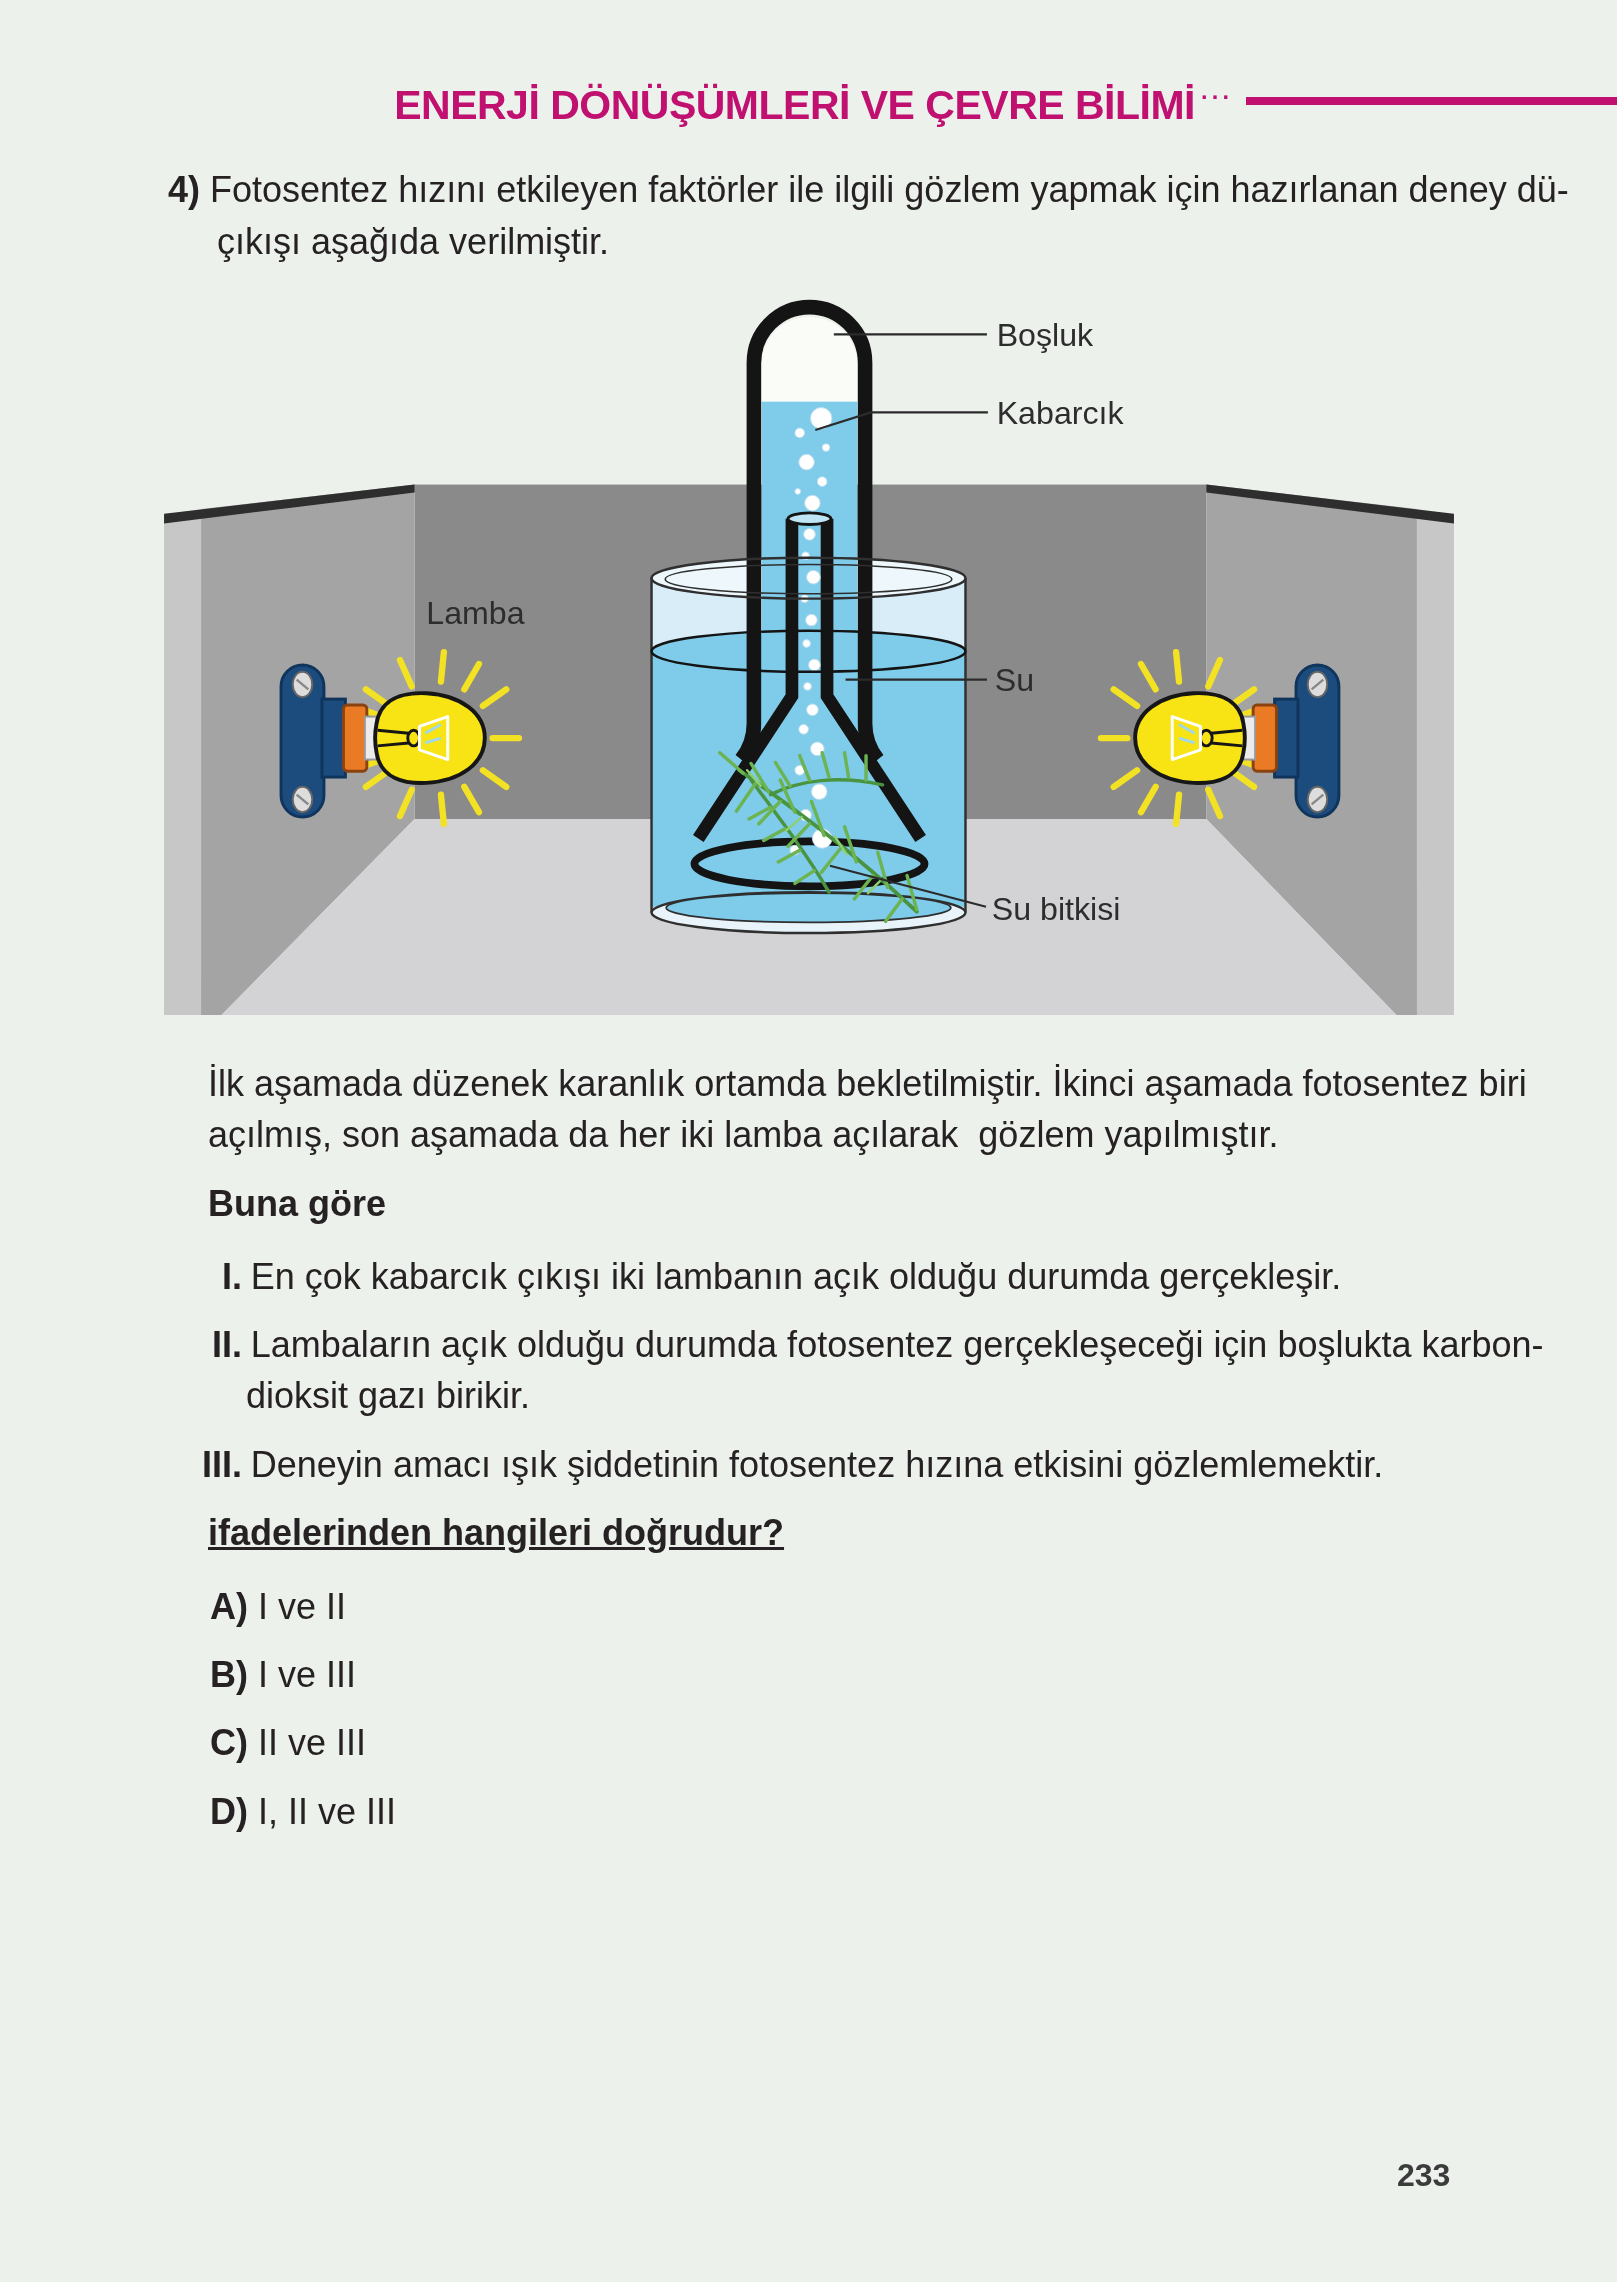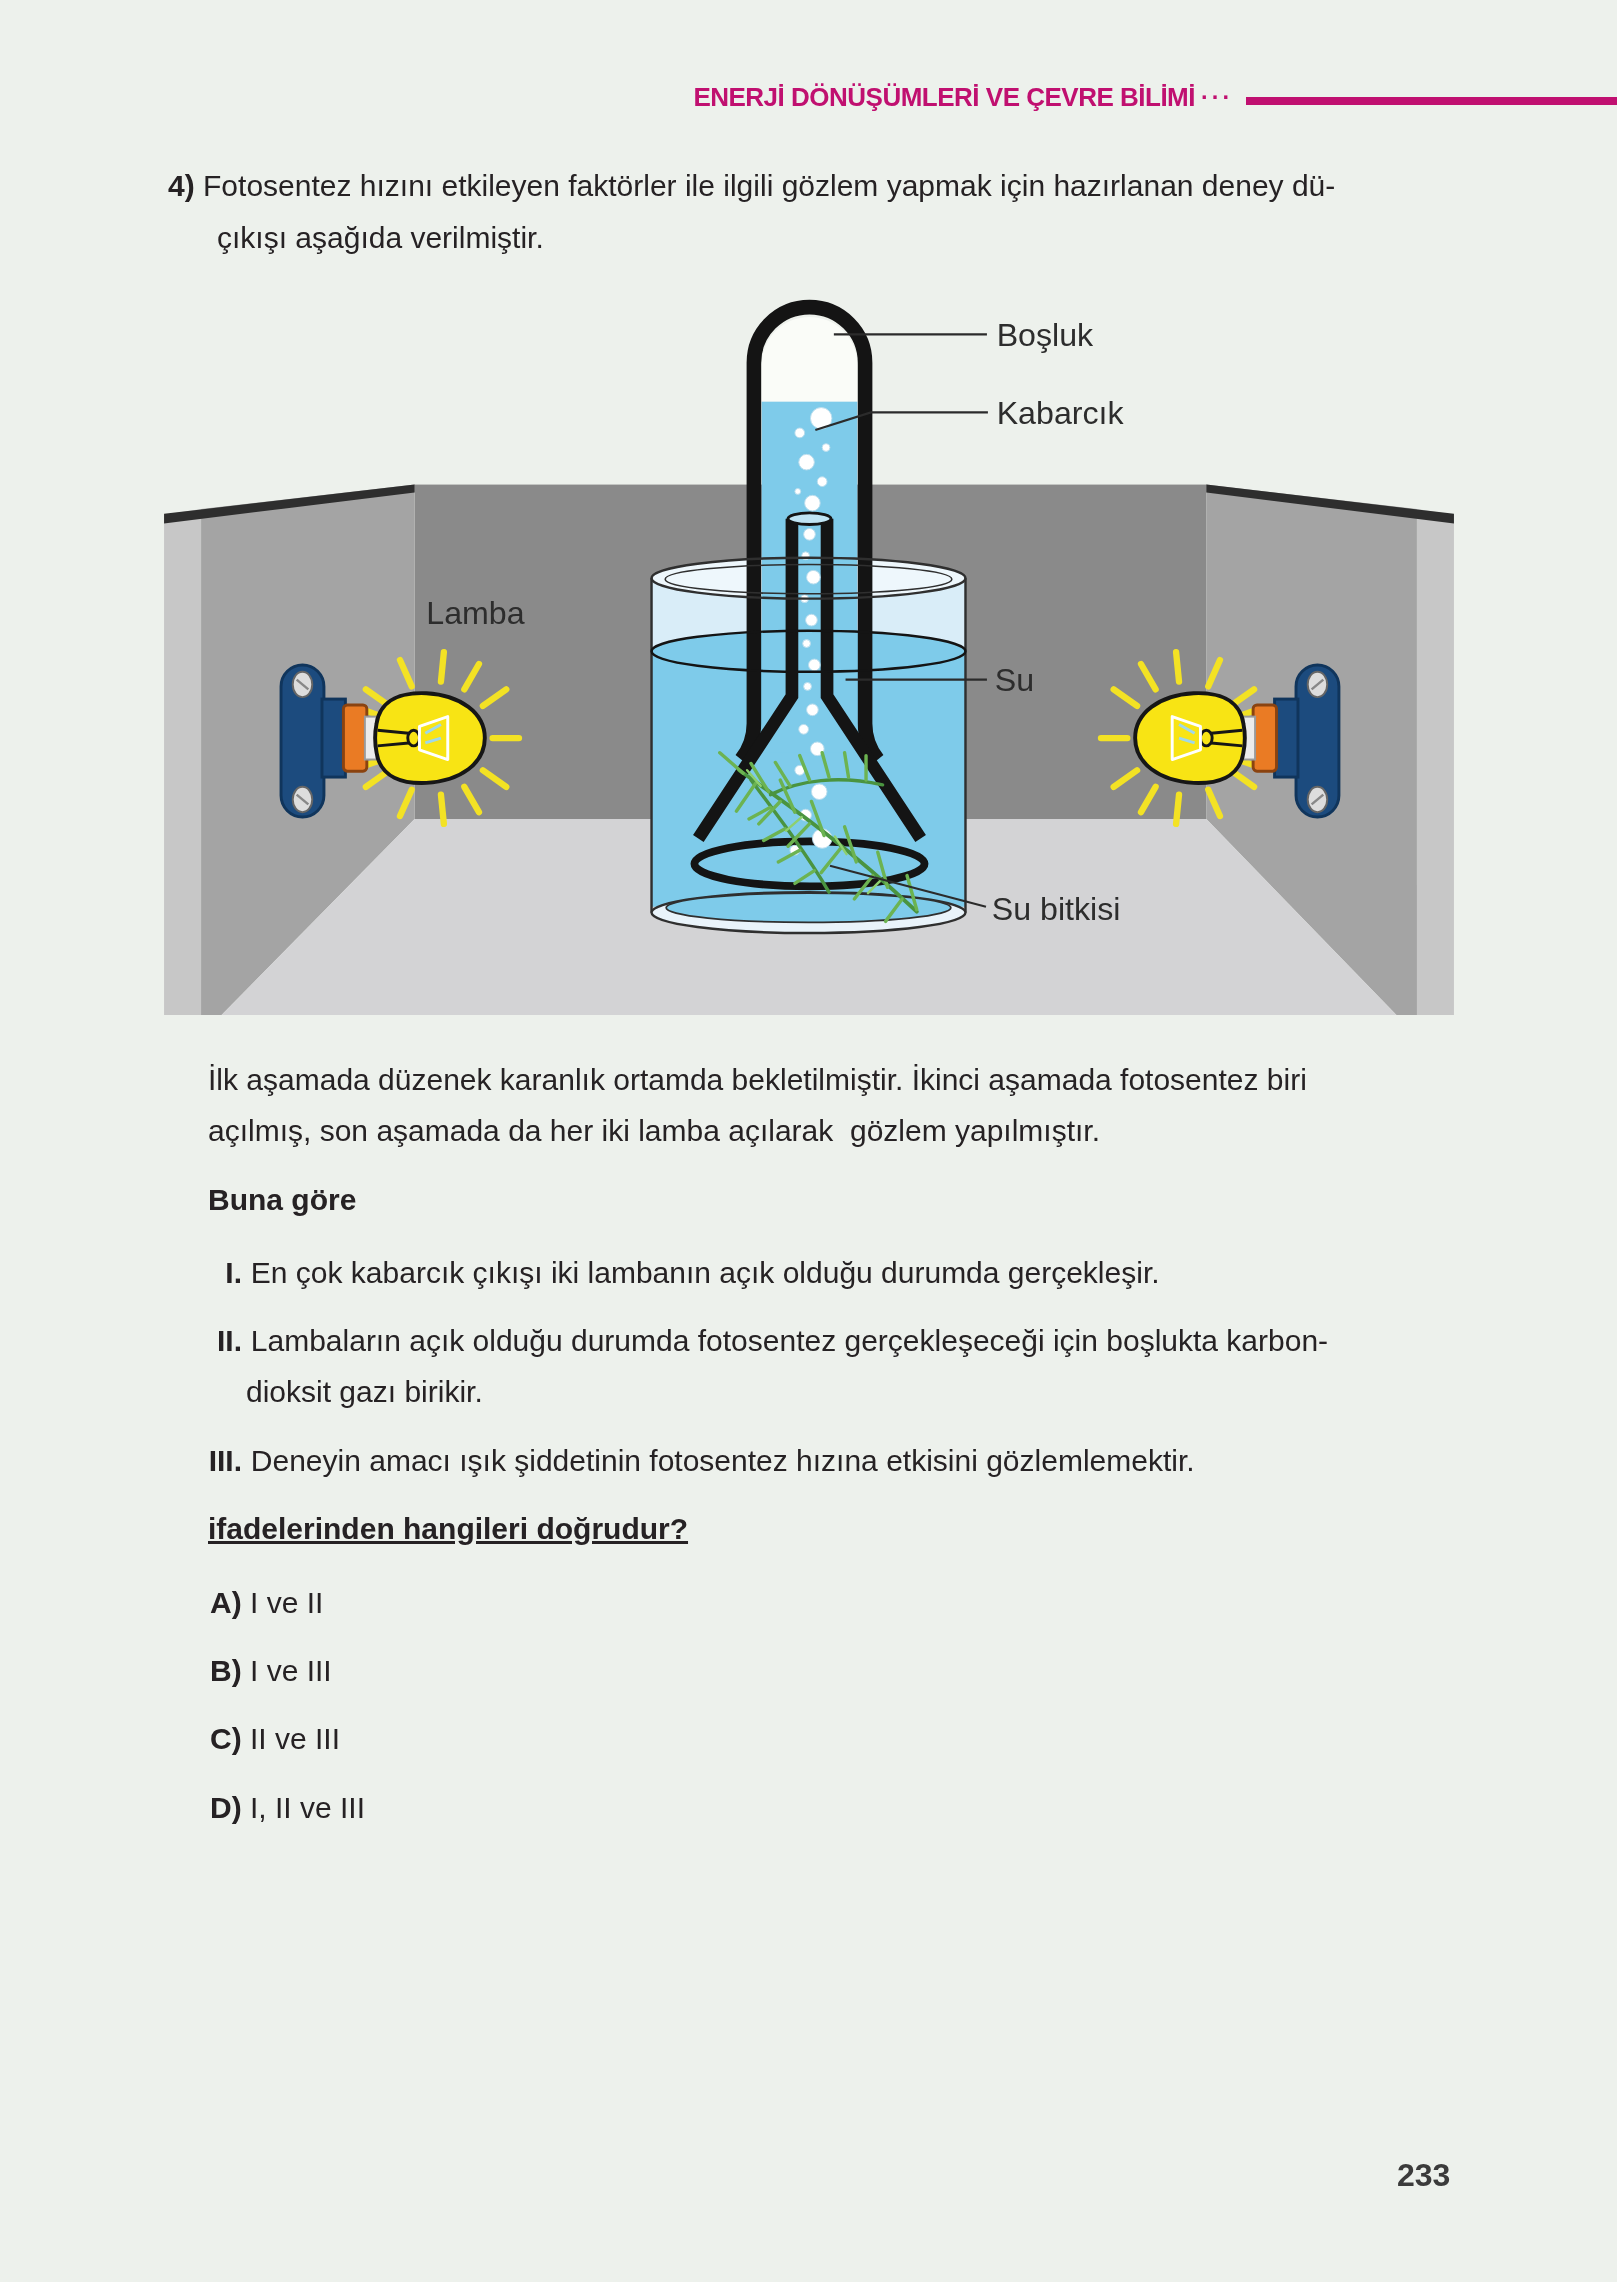--- a/index.html
+++ b/index.html
@@ -2,25 +2,25 @@
 <html><head>
 <meta charset="utf-8">
 <style>
   html,body{margin:0;padding:0;}
   body{
     width:1618px;height:2282px;position:relative;
     background:#edf1ec;
     font-family:"Liberation Sans", sans-serif;
     color:#262224;
   }
-  .t{position:absolute;white-space:pre;font-size:30px;line-height:1.15;}
+  .t{position:absolute;white-space:pre;font-size:36px;line-height:1.15;}
   .b{font-weight:bold;}
   .header-title{
     position:absolute;left:0;top:82px;width:1195px;text-align:right;
-    font-size:26px;font-weight:bold;letter-spacing:-0.5px;color:#c01070;white-space:pre;
+    font-size:41px;font-weight:bold;letter-spacing:-0.5px;color:#c01070;white-space:pre;
   }
   .header-dots{
     position:absolute;left:1201px;top:84px;font-size:23.4px;letter-spacing:2.9px;
     color:#c01070;font-weight:bold;white-space:pre;
   }
   .header-rule{
     position:absolute;left:1246px;top:97px;width:372px;height:7.8px;background:#c01070;
   }
   .stmt{position:absolute;display:flex;}
   .stmt .num{display:inline-block;width:76px;text-align:right;font-weight:bold;white-space:pre;}

